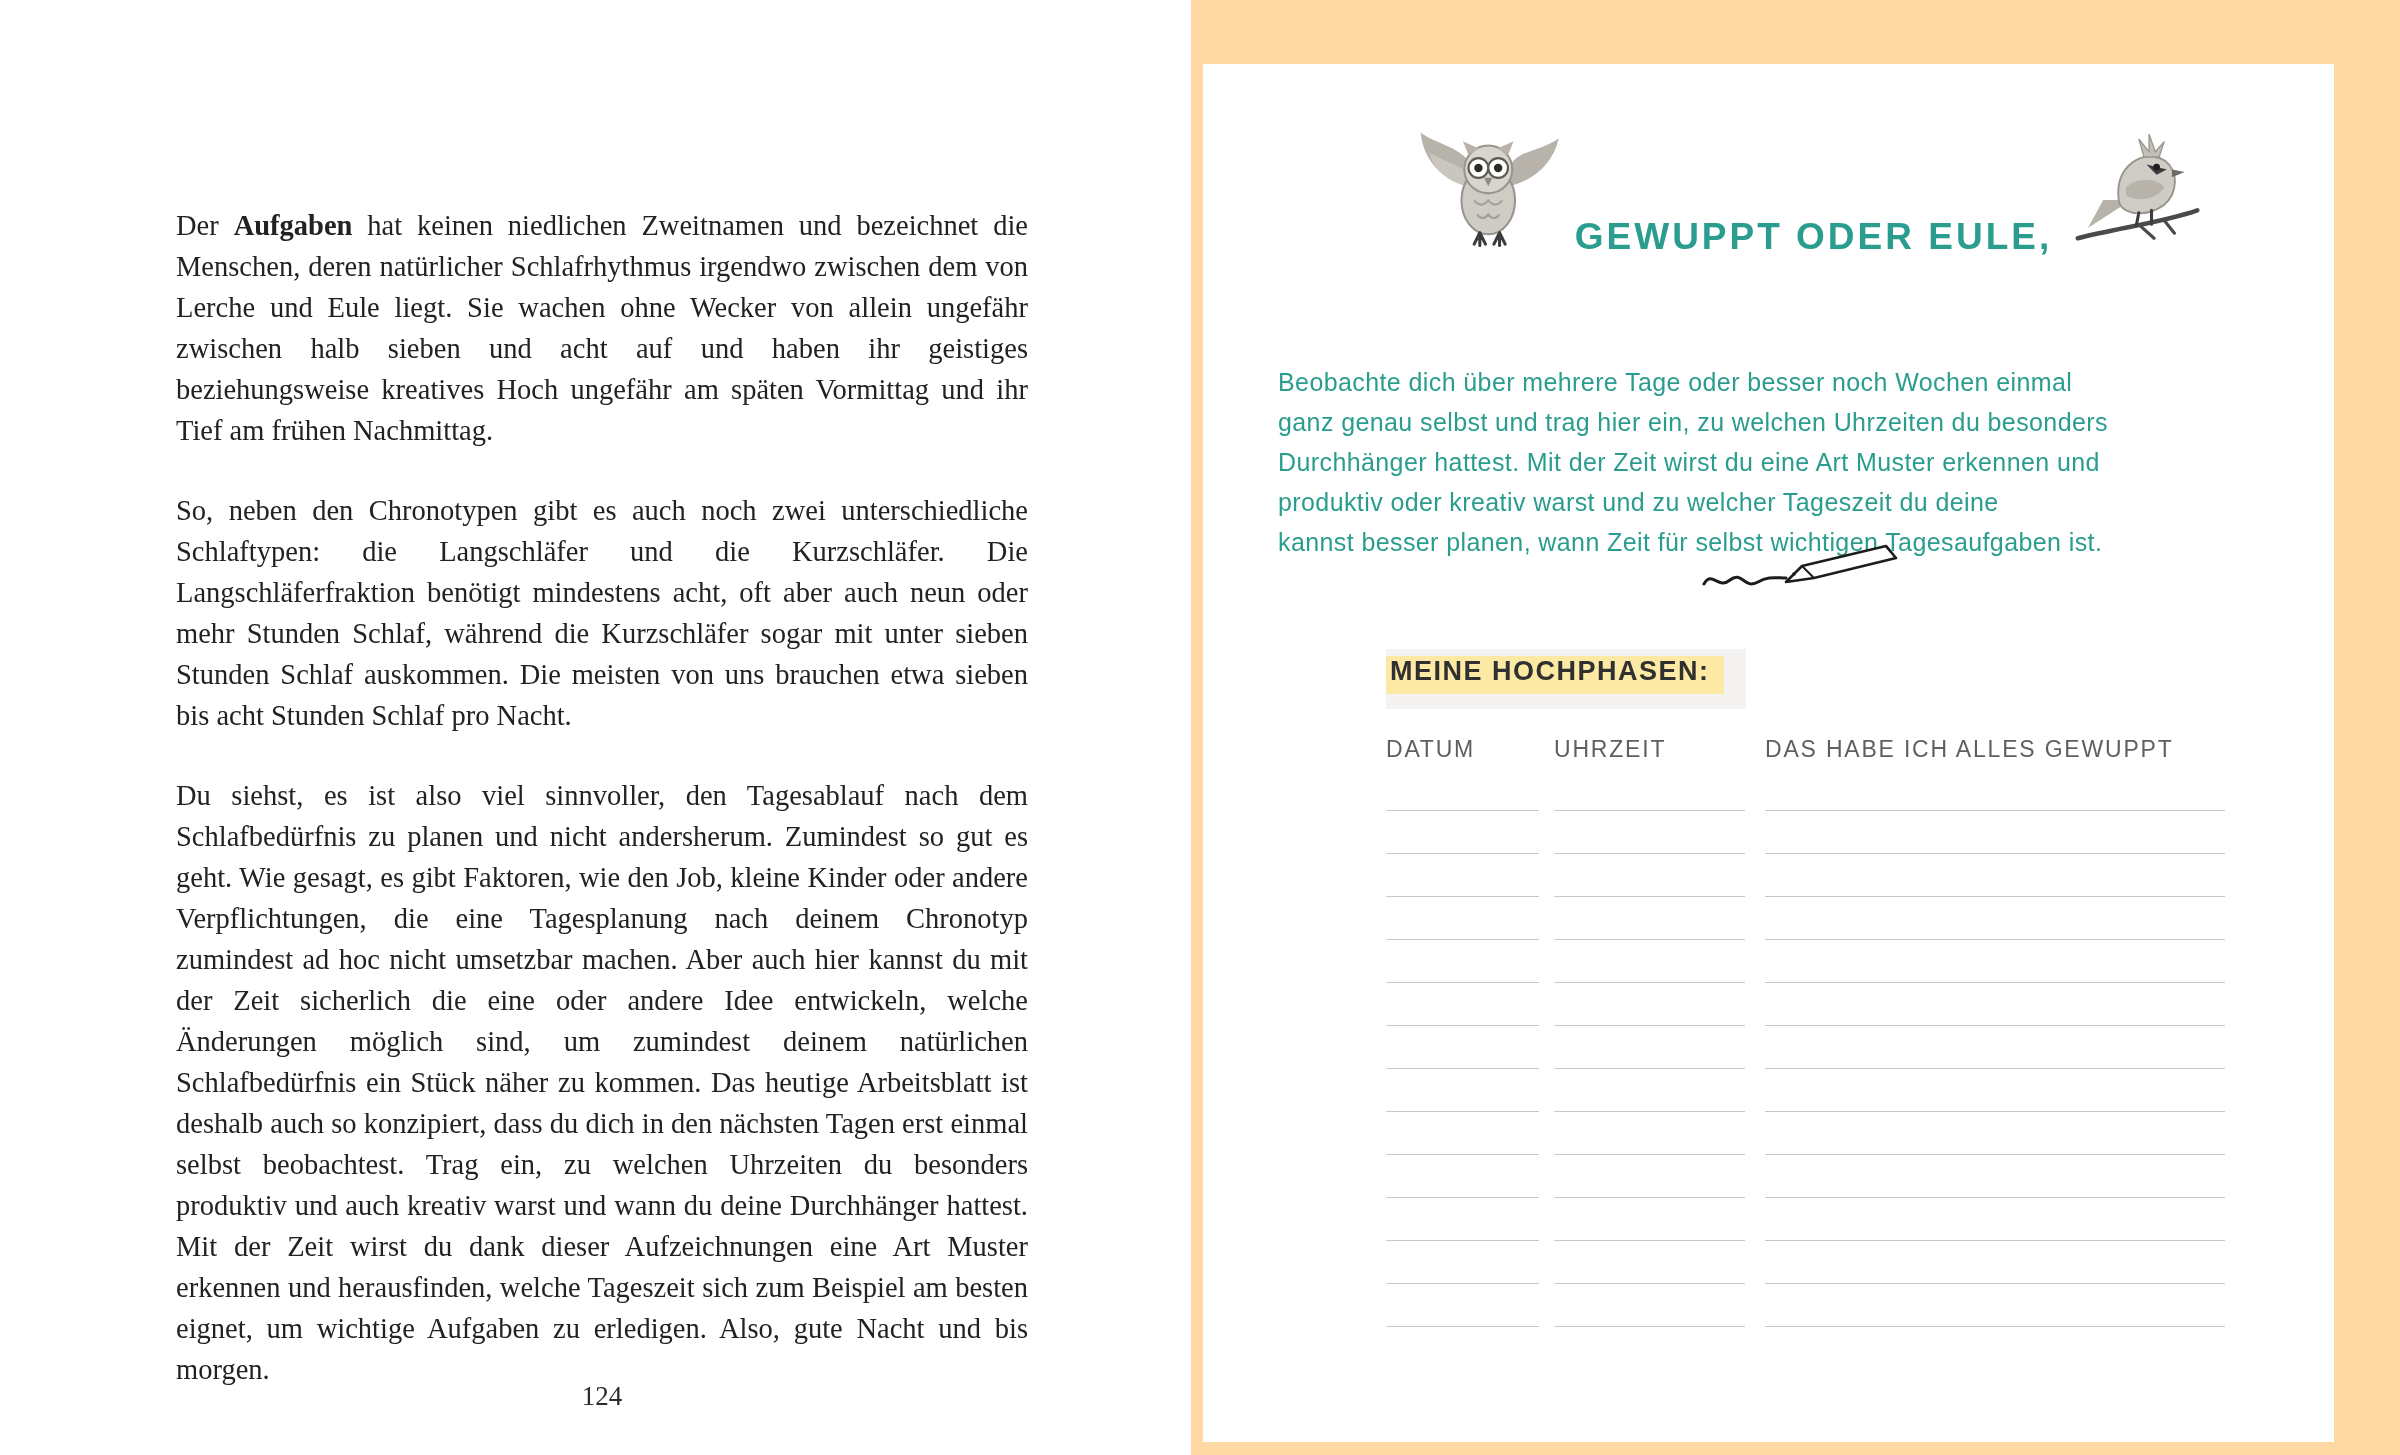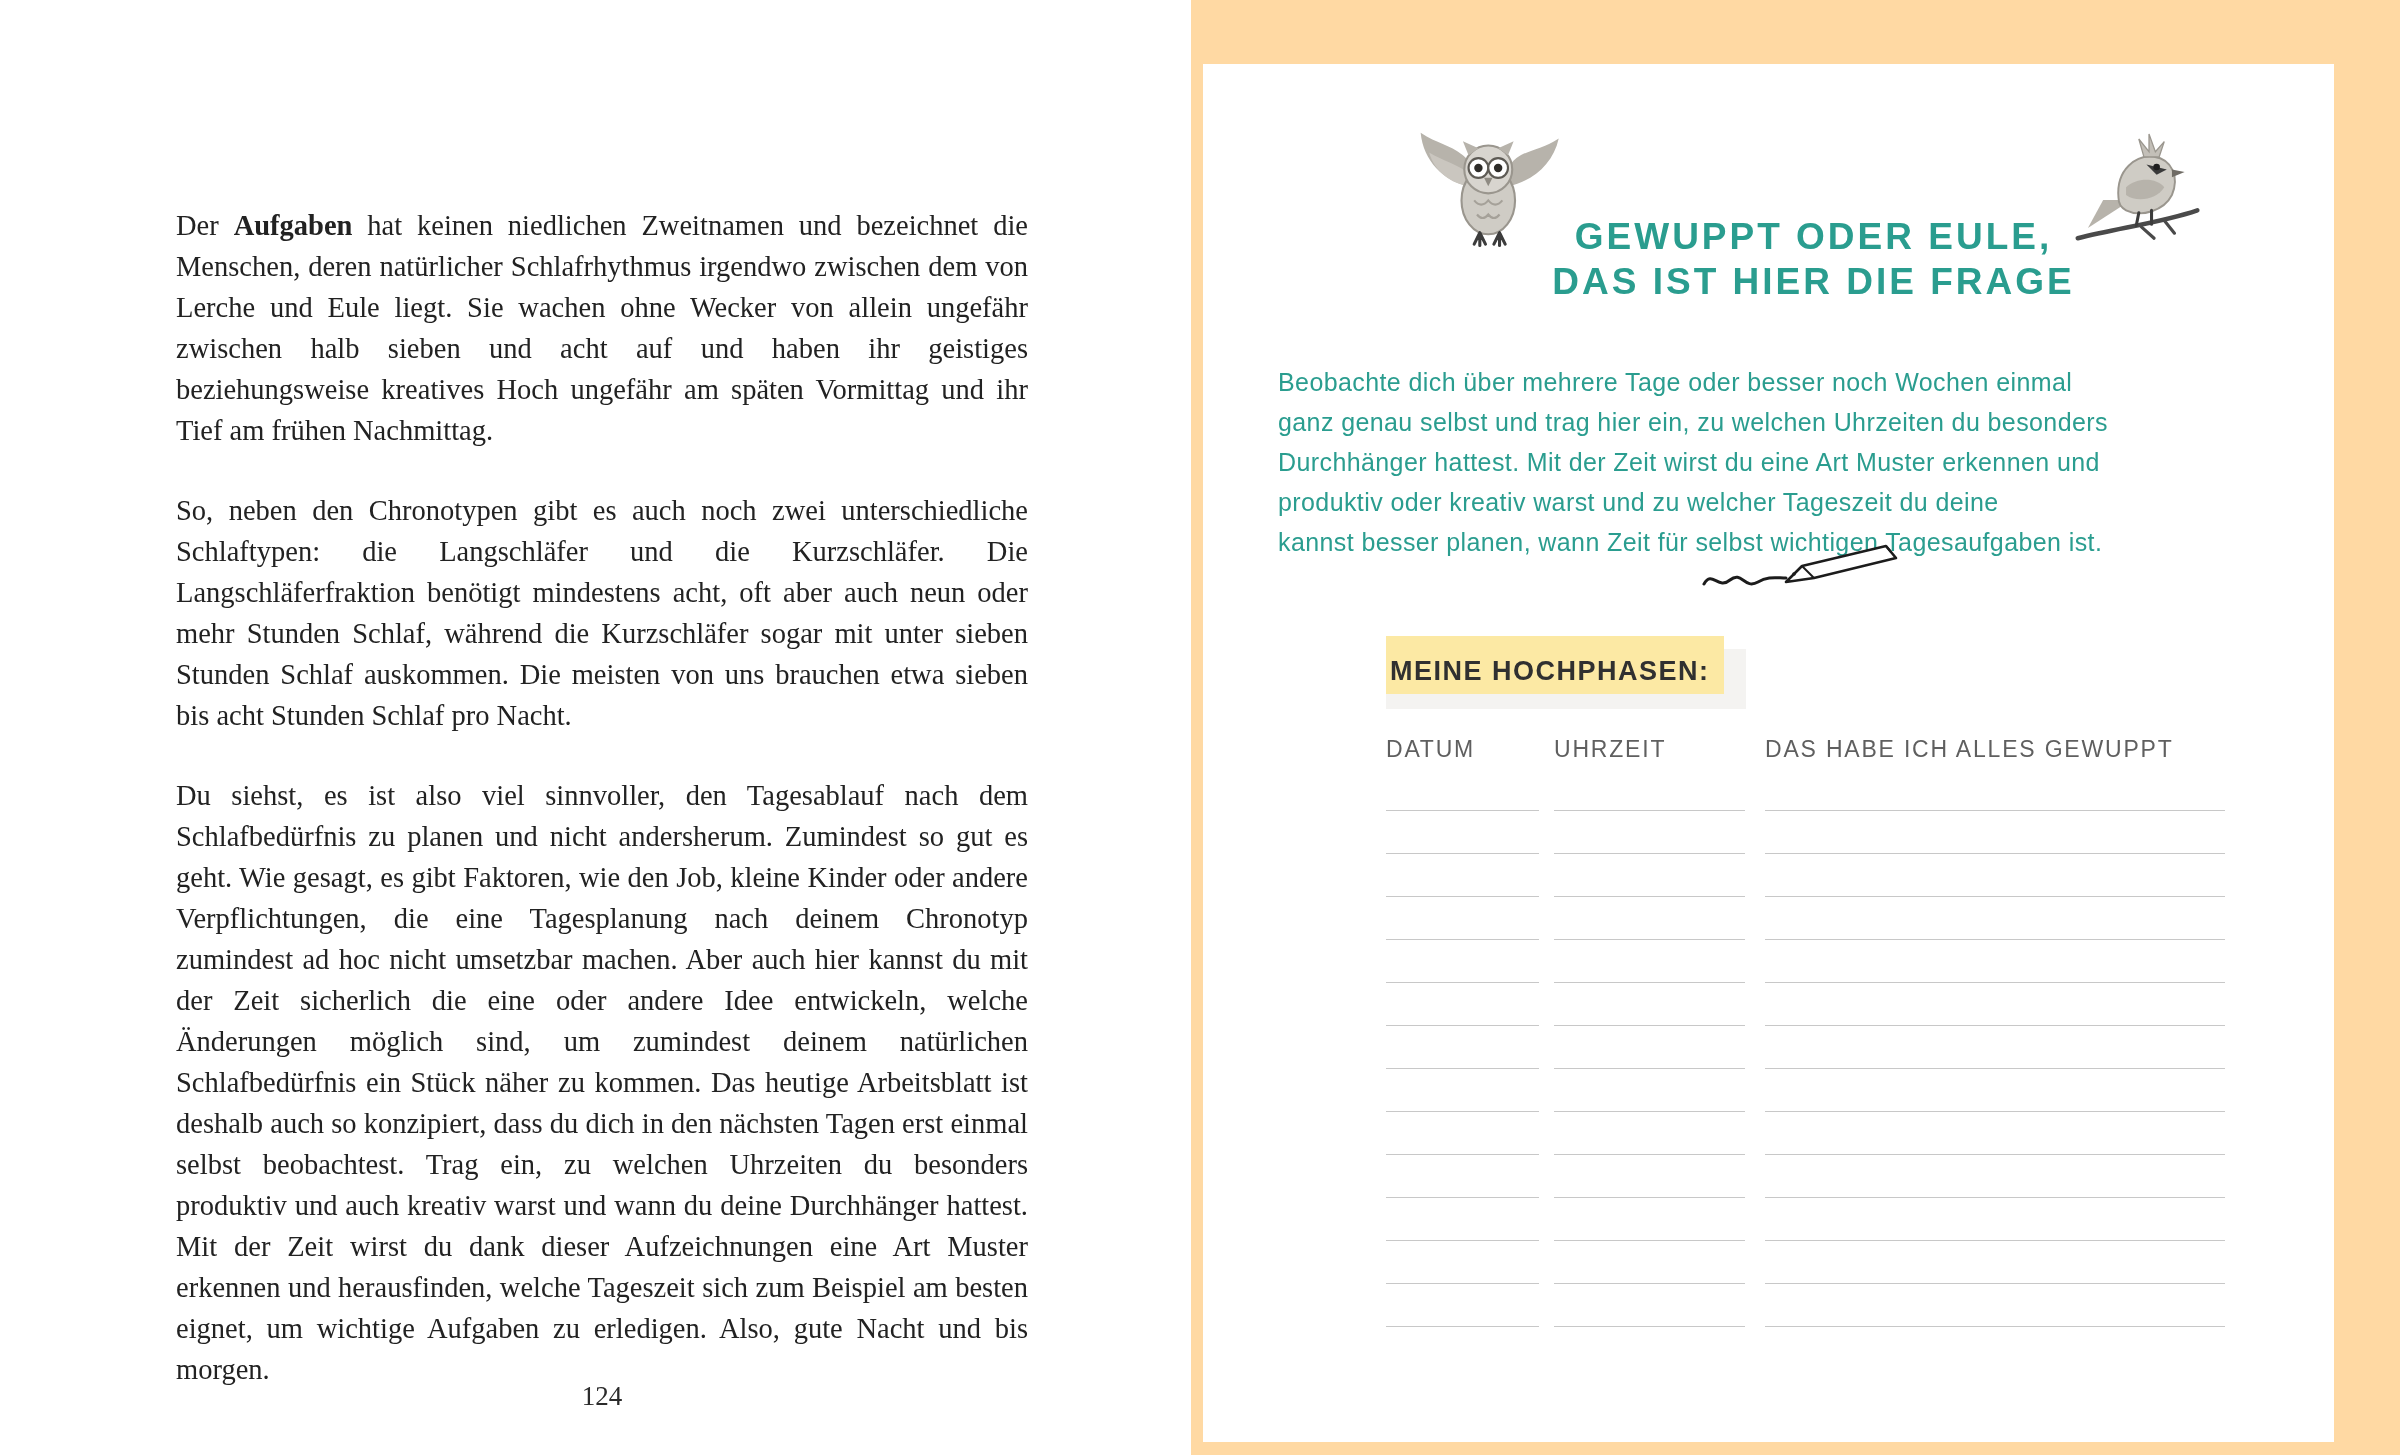--- a/index.html
+++ b/index.html
@@ -71,21 +71,21 @@
     background:var(--panel);
   }
   .section-heading{
     position:absolute;left:183px;top:592px;
     font-family:"Liberation Sans", sans-serif;
     font-size:27px;font-weight:600;letter-spacing:1.5px;
     color:#303030;
   }
   .section-heading .hl{
     background:var(--highlight);
-    padding:20px 14px 8px 4px;
+    padding:0 14px 8px 4px;
   }
 
   .table-headers{
     position:absolute;left:183px;top:672px;width:839px;
     display:flex;
     font-family:"Liberation Sans", sans-serif;
     font-size:23px;letter-spacing:1.8px;font-weight:500;
     color:var(--header-gray);
     align-items:flex-end;
   }
@@ -159,21 +159,20 @@
         <path d="M64,34 L80,38 L72,42 Z" fill="#3a3a3a"></path>
         <circle cx="72" cy="36" r="2.6" fill="#1e1e1e"></circle>
 
         <path d="M84,38 L94,40 L84,44 Z" fill="#6f6b64"></path>
 
         <path d="M58,72 l-2,10 M68,70 l0,11" stroke="#3c3c3c" stroke-width="2.4" stroke-linecap="round"></path>
       </svg>
 
       <div class="ws-title">
         <div>GEWUPPT ODER EULE,</div>
-        <div>DAS IST HIER DIE FRAGE</div>
       </div>
 
       <div class="ws-intro">
         <div>Beobachte dich über mehrere Tage oder besser noch Wochen einmal</div>
         <div>ganz genau selbst und trag hier ein, zu welchen Uhrzeiten du besonders</div>
         <div>Durchhänger hattest. Mit der Zeit wirst du eine Art Muster erkennen und</div>
         <div>produktiv oder kreativ warst und zu welcher Tageszeit du deine</div>
         <div>kannst besser planen, wann Zeit für selbst wichtigen Tagesaufgaben ist.</div>
       </div>
 

